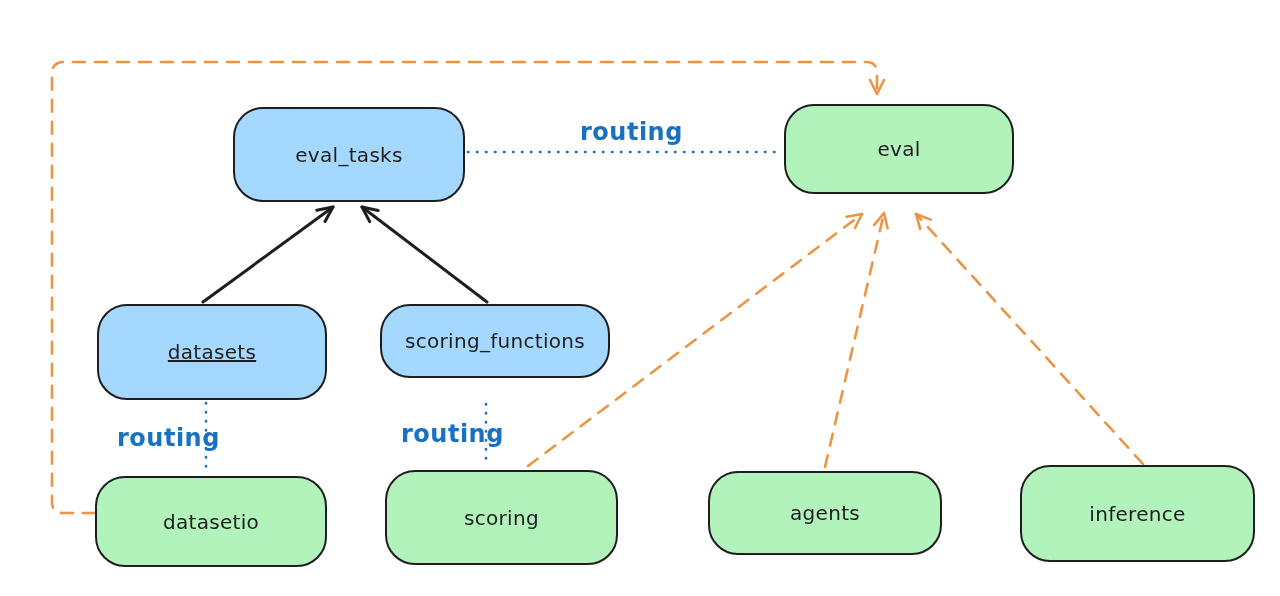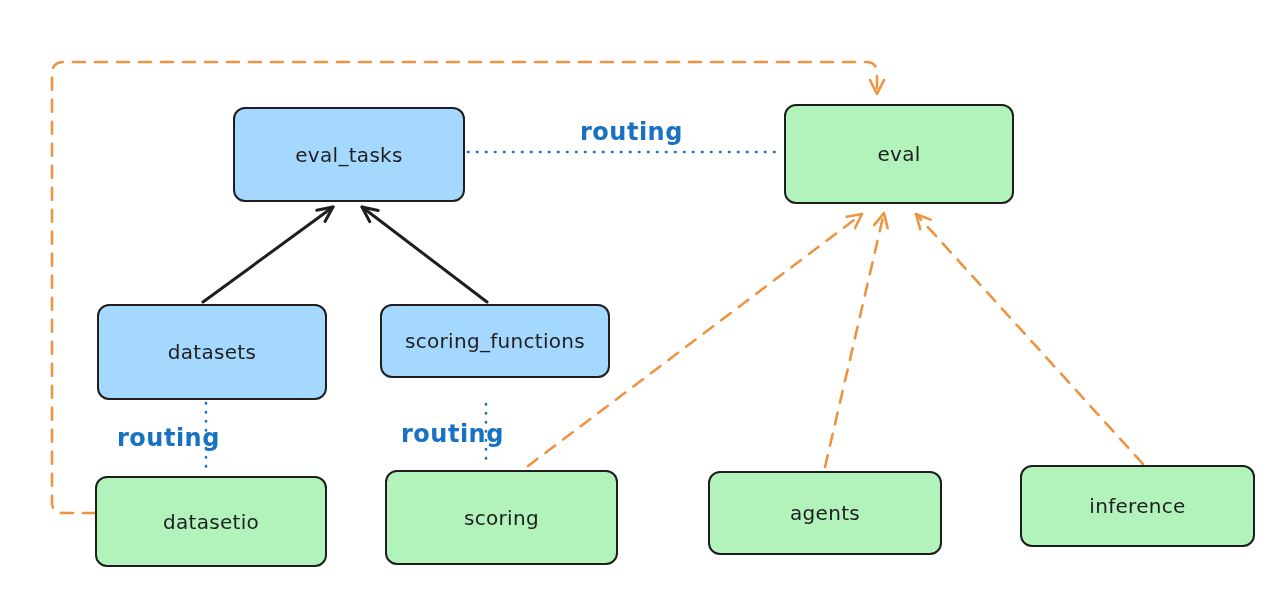--- a/index.html
+++ b/index.html
@@ -24,21 +24,21 @@
     left: 0; top: 0;
     width: 1280px; height: 596px;
     pointer-events: none;
   }
   .node {
     position: absolute;
     display: flex;
     align-items: center;
     justify-content: center;
     border: 2.5px solid var(--ink);
-    border-radius: 12px;
+    border-radius: 30px;
     font-size: 20px;
     color: var(--ink);
     letter-spacing: 0.3px;
     box-sizing: border-box;
     z-index: 2;
     text-align: center;
   }
   .node.blue  { background: var(--blue-fill); }
   .node.green { background: var(--green-fill); }
   .edge-label {
@@ -81,45 +81,45 @@
     <path class="dashed-edge" d="M528,466 L862,214" marker-end="url(#arrow-orange)"></path>
     <path class="dashed-edge" d="M825,467 L884,213" marker-end="url(#arrow-orange)"></path>
     <path class="dashed-edge" d="M1143,464 L916,214" marker-end="url(#arrow-orange)"></path>
     <path class="dashed-edge" d="M95,513 L63,513 Q52,513 52,502 L52,74 Q52,62 64,62 L866,62 Q877,62 877,73 L877,94" marker-end="url(#arrow-orange)"></path>
   </svg>
 
   <div class="node blue" style="left:233px; top:107px; width:232px; height:95px;">
     <span>eval_tasks</span>
   </div>
 
-  <div class="node green" style="left:784px; top:104px; width:230px; height:100px;">
+  <div class="node green" style="left:784px; top:104px; width:230px; height:90px;">
     <span>eval</span>
   </div>
 
-  <div class="node blue" style="left:97px; top:304px; width:230px; height:96px;">
+  <div class="node blue" style="left:97px; top:304px; width:230px; height:96px;text-decoration:underline;">
     <span>datasets</span>
   </div>
 
   <div class="node blue" style="left:380px; top:304px; width:230px; height:74px;">
     <span>scoring_functions</span>
   </div>
 
   <div class="node green" style="left:385px; top:470px; width:233px; height:95px;">
     <span>scoring</span>
   </div>
 
   <div class="node green" style="left:95px; top:476px; width:232px; height:91px;">
     <span>datasetio</span>
   </div>
 
   <div class="node green" style="left:708px; top:471px; width:234px; height:84px;">
     <span>agents</span>
   </div>
 
-  <div class="node green" style="left:1020px; top:465px; width:235px; height:82px;">
+  <div class="node green" style="left:1020px; top:465px; width:235px; height:97px;">
     <span>inference</span>
   </div>
 
   <div class="edge-label" style="left:580px; top:118px;">routing</div>
   <div class="edge-label" style="left:117px; top:424px;">routing</div>
   <div class="edge-label" style="left:401px; top:420px;">routing</div>
 
 </div>
 
 </body></html>

